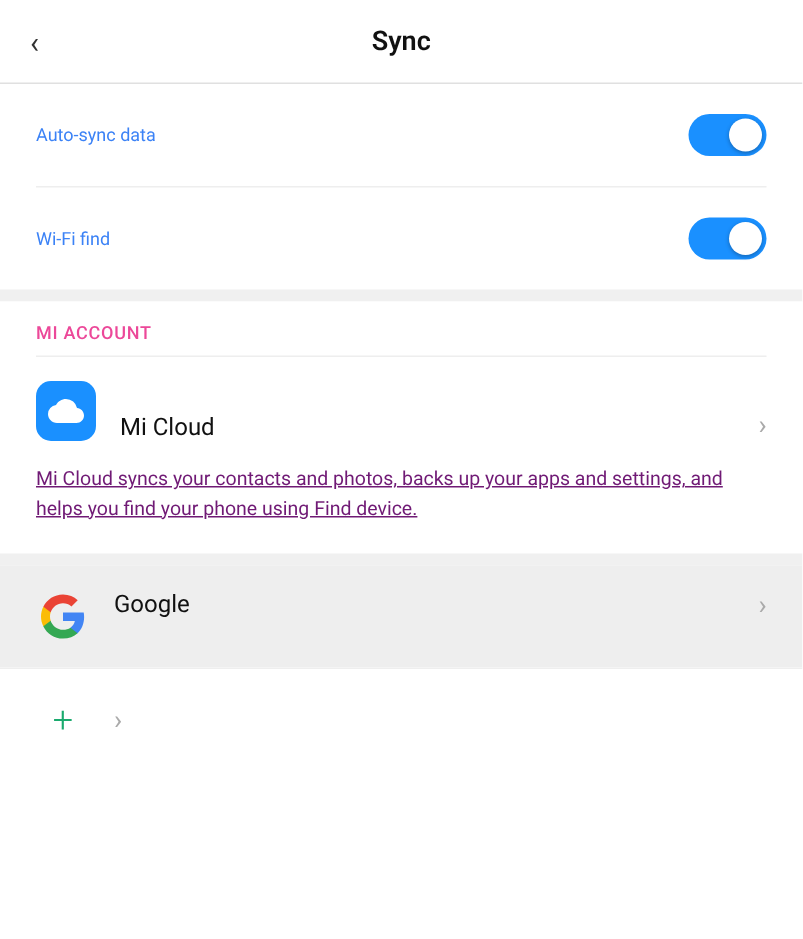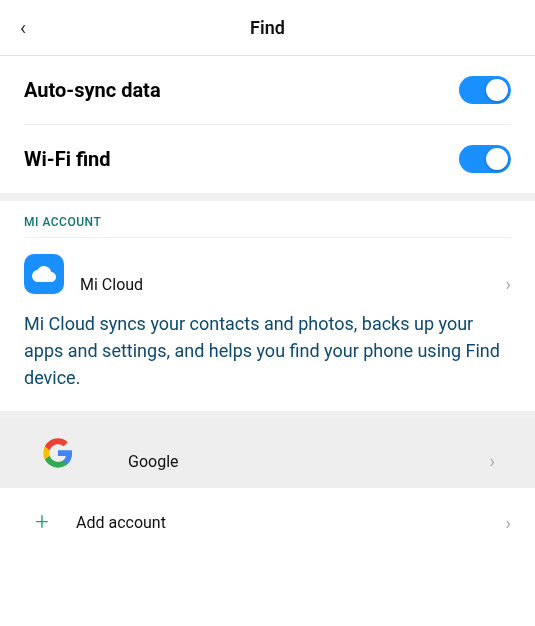--- a/index.html
+++ b/index.html
@@ -76,42 +76,41 @@
 
     .settings-row {
       display: flex;
       align-items: center;
       justify-content: space-between;
       padding: 20px 24px;
       min-height: 64px;
     }
 
     .settings-row-label {
-      font-size: 20px;
-      color: #000000;
-      font-weight: bold;
+      font-size: 12px;
+      color: #3b82f6;
     }
 
     .divider {
       height: 1px;
       background: #eeeeee;
       margin: 0 24px;
     }
 
     .section-divider {
       height: 8px;
       background: #f0f0f0;
     }
 
     
     .section-header {
       padding: 14px 24px 8px;
       font-size: 12px;
       font-weight: 500;
-      color: #0f766e;
+      color: #ec4899;
       letter-spacing: 0.5px;
       text-transform: uppercase;
     }
 
     
     .account-item {
       display: flex;
       align-items: flex-end;
       padding: 16px 24px;
       cursor: pointer;
@@ -141,32 +140,32 @@
     }
 
     .chevron {
       color: #aaa;
       font-size: 18px;
     }
 
     
     .description-text {
       padding: 0 24px 20px;
-      font-size: 18px;
-      color: #0c4a6e;
+      font-size: 13px;
+      color: #701a75;
       line-height: 1.5;
+      text-decoration: underline;
     }
 
     .google-row {
       display: flex;
-      align-items: flex-end;
-      padding: 16px 40px;
+      align-items: flex-start;
+      padding: 16px 24px;
       background: #eeeeee;
       cursor: pointer;
-      gap: 36px;
     }
 
     .google-icon {
       width: 36px;
       height: 36px;
       margin-right: 16px;
       display: flex;
       align-items: center;
       justify-content: center;
       flex-shrink: 0;
@@ -194,21 +193,21 @@
       font-weight: 300;
     }
   </style>
 </head>
 <body>
 
 <div class="header">
   <div class="header-back">
     <span>‹</span>
   </div>
-  <div class="header-title">Find</div>
+  <div class="header-title">Sync</div>
 </div>
 
 <div class="settings-section">
   <div class="settings-row">
     <span class="settings-row-label">Auto-sync data</span>
     <div class="toggle-switch">
       <div class="toggle-track"></div>
       <div class="toggle-thumb"></div>
     </div>
   </div>
@@ -257,16 +256,15 @@
         <path d="M5.84 14.09c-.22-.66-.35-1.36-.35-2.09s.13-1.43.35-2.09V7.07H2.18C1.43 8.55 1 10.22 1 12s.43 3.45 1.18 4.93l3.66-2.84z" fill="#FBBC05"></path>
         <path d="M12 5.38c1.62 0 3.06.56 4.21 1.64l3.15-3.15C17.45 2.09 14.97 1 12 1 7.7 1 3.99 3.47 2.18 7.07l3.66 2.84c.87-2.6 3.3-4.53 6.16-4.53z" fill="#EA4335"></path>
       </svg>
     </div>
     <span class="account-label">Google</span>
     <span class="chevron">›</span>
   </div>
 
   <div class="add-account-row">
     <div class="add-icon">+</div>
-    <span class="account-label">Add account</span>
     <span class="chevron">›</span>
   </div>
 </div>
 
 </body></html>

